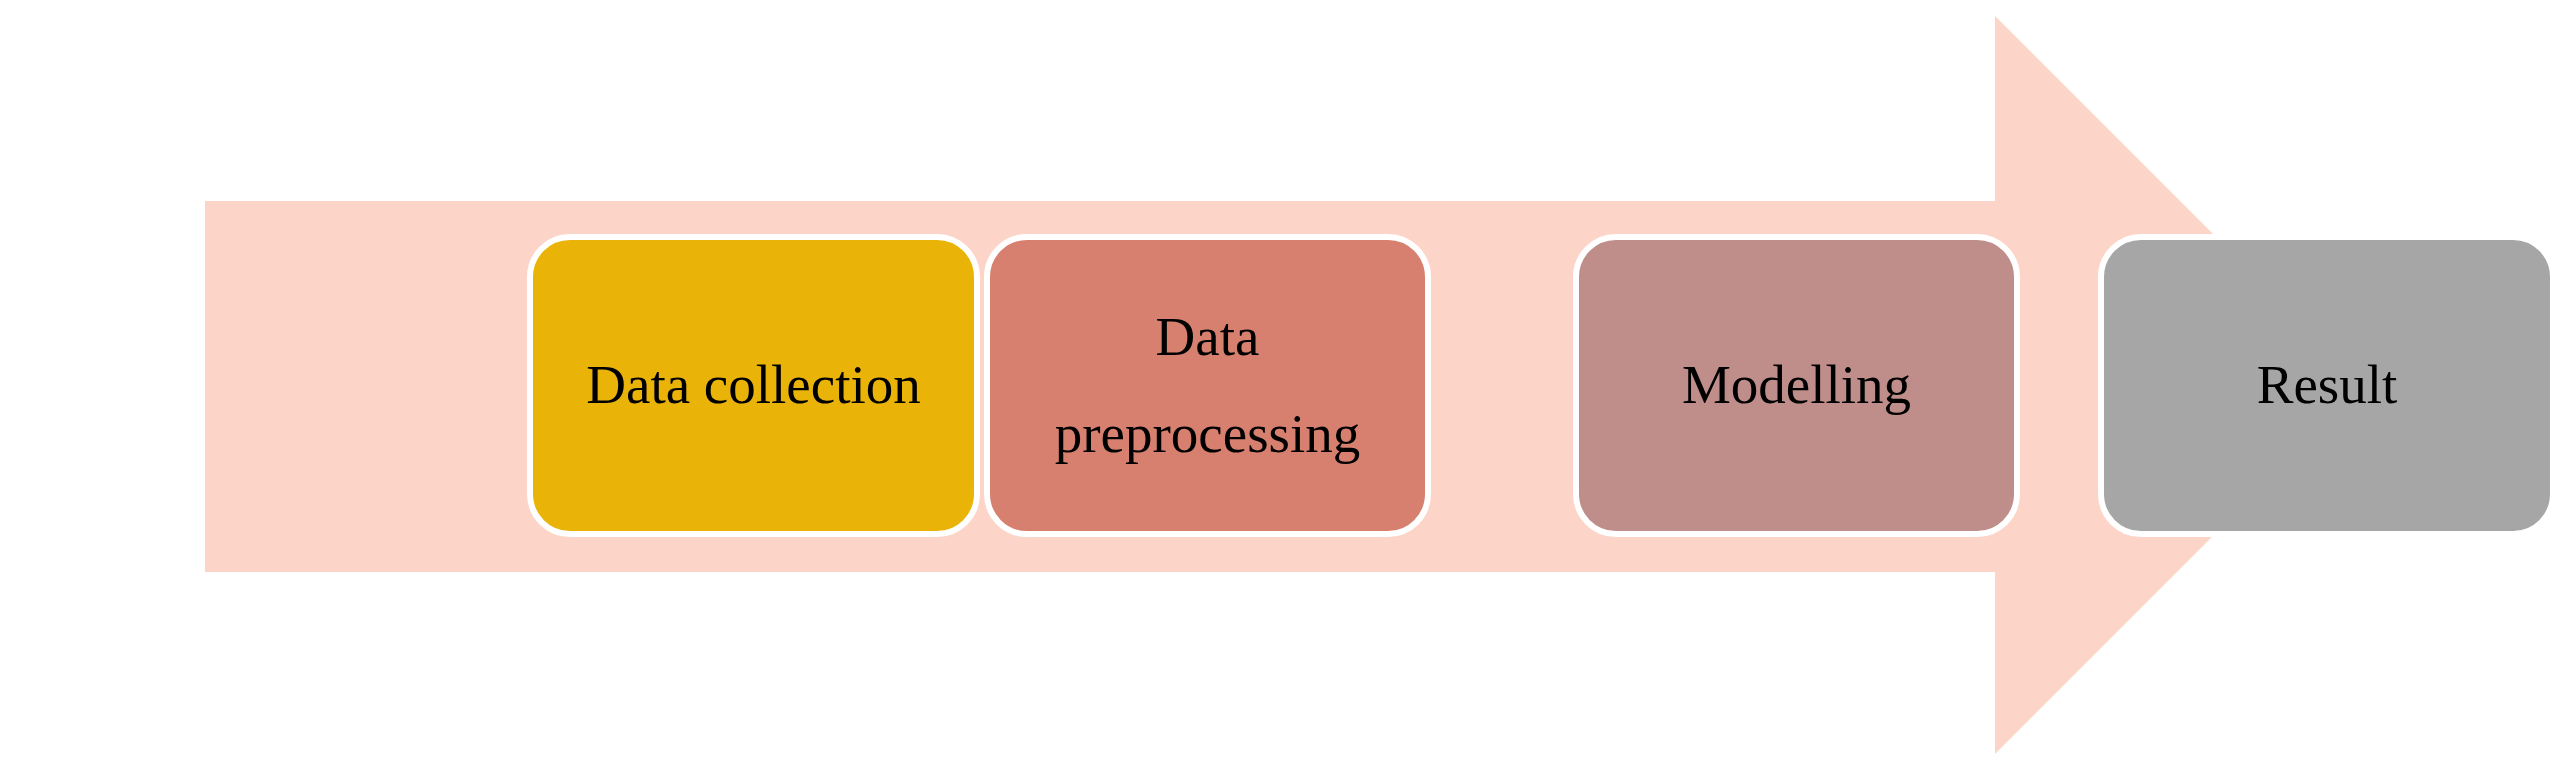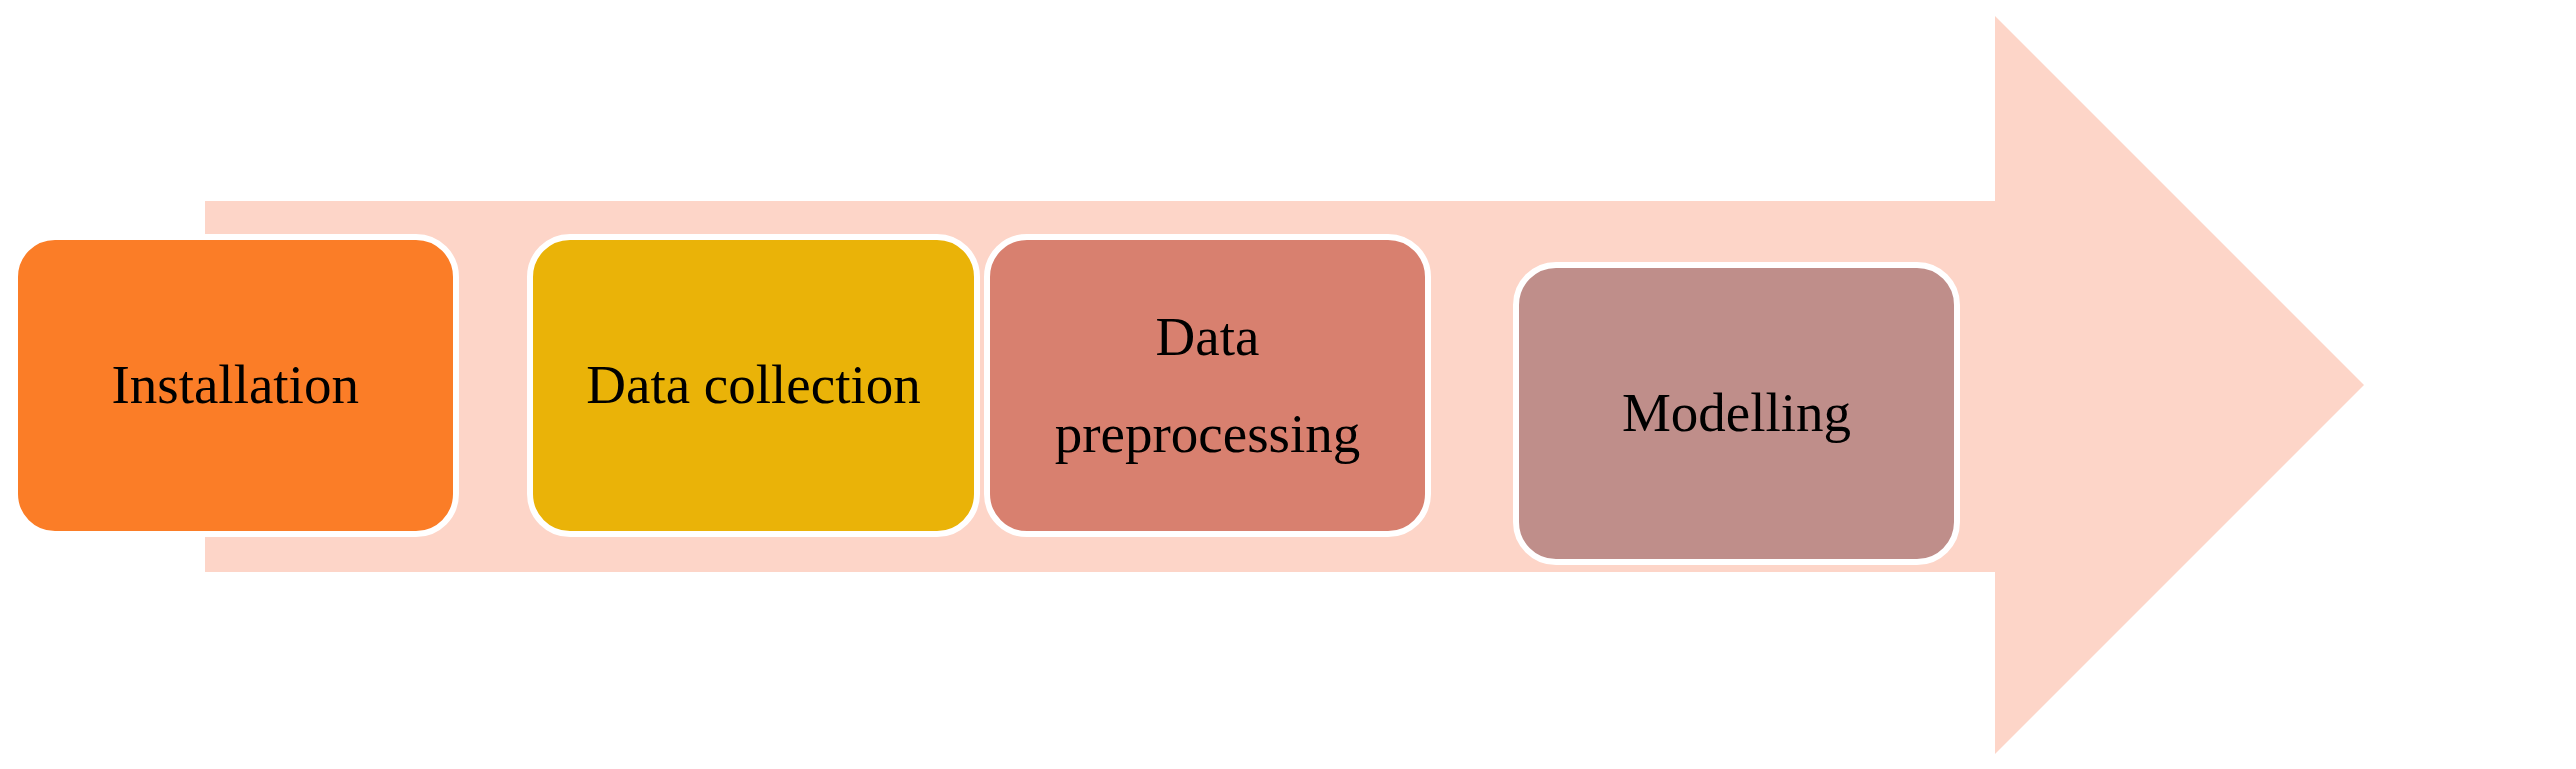--- a/index.html
+++ b/index.html
@@ -52,42 +52,42 @@
   }
   .step-box .step-label {
     font-size: 55px;
     line-height: 1.75;
     color: #000000;
     padding: 0 19.3px;
   }
   .pos-1 { left: 11.7px;   width: 447px; }
   .pos-2 { left: 527px;  width: 453px; }
   .pos-3 { left: 984px; width: 447px; }
-  .pos-4 { left: 1513px; width: 447px; margin-top: 28px; }
+  .pos-4 { left: 1573px; width: 447px; }
   .pos-5 { left: 2098px; width: 458px; }
 </style>
 </head>
 <body>
 
 <div id="canvas">
 
   <div class="arrow-band" style="background: rgb(253, 213, 200);"></div>
   <div class="arrow-head" style="border-left-color: rgb(253, 213, 200);"></div>
 
-  <div class="step-box pos-1" style="background: rgb(251, 125, 39); border-color: rgb(255, 255, 255);">
-    <span class="step-label" style="color: rgb(0, 0, 0);">Installation</span>
-  </div>
 
   <div class="step-box pos-2" style="background: #eab308; border-color: rgb(255, 255, 255);">
     <span class="step-label" style="color: rgb(0, 0, 0);">Data collection</span>
   </div>
 
   <div class="step-box pos-3" style="background: rgb(216, 128, 111); border-color: rgb(255, 255, 255);">
     <span class="step-label" style="color: rgb(0, 0, 0);">Data preprocessing</span>
   </div>
 
   <div class="step-box pos-4" style="background: rgb(191, 142, 138); border-color: rgb(255, 255, 255);">
     <span class="step-label" style="color: rgb(0, 0, 0);">Modelling</span>
   </div>
 
+  <div class="step-box pos-5" style="background: rgb(166, 166, 166); border-color: rgb(255, 255, 255);">
+    <span class="step-label" style="color: rgb(0, 0, 0);">Result</span>
+  </div>
 
 </div>
 
 
 </body></html>

